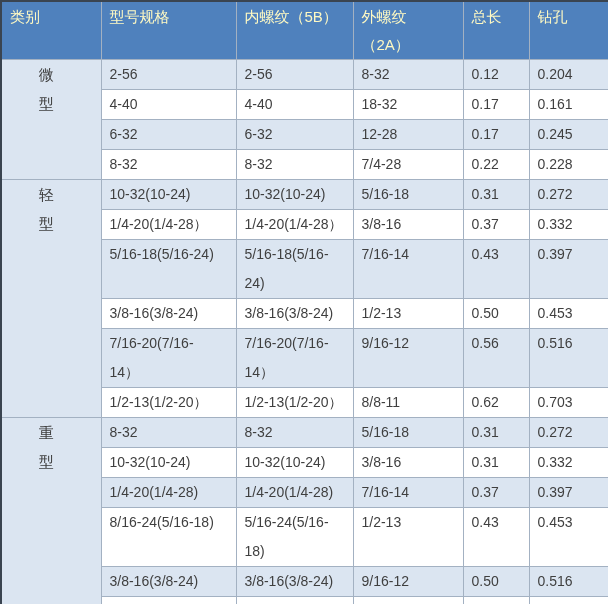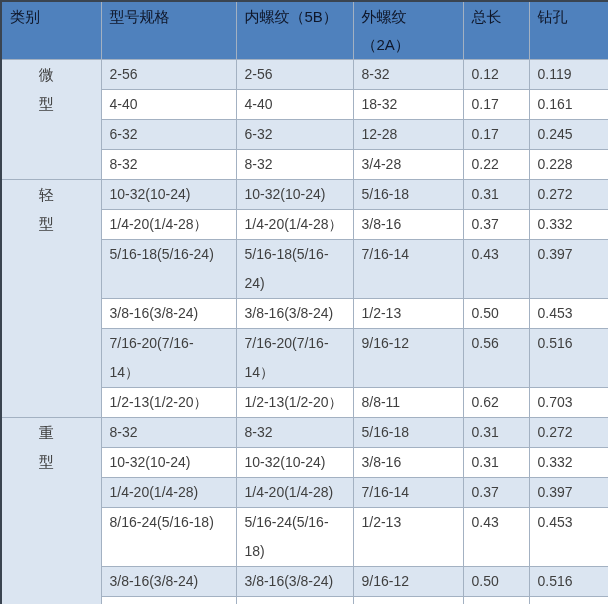--- a/index.html
+++ b/index.html
@@ -22,21 +22,21 @@
   }
   th, td {
     border: 1px solid #a3b1c2;
     vertical-align: top;
     white-space: pre-line;
     overflow: hidden;
     text-align: left;
   }
   thead th {
     background: #4f81bd;
-    color: #0f172a;
+    color: #fef9c3;
     font-weight: normal;
     font-size: 15px;
     line-height: 28px;
     height: 54px;
     padding: 1px 4px 0 8px;
   }
   tbody td {
     color: #3f3f3f;
     font-size: 14px;
     line-height: 29px;
@@ -79,40 +79,40 @@
       </tr>
     </thead>
     <tbody>
         <tr>
           <td class="cat" rowspan="4">微
 型</td>
           <td>2-56</td>
           <td>2-56</td>
           <td>8-32</td>
           <td>0.12</td>
-          <td>0.119</td>
+          <td>0.204</td>
         </tr>
         <tr>
           <td>4-40</td>
           <td>4-40</td>
           <td>18-32</td>
           <td>0.17</td>
           <td>0.161</td>
         </tr>
         <tr>
           <td>6-32</td>
           <td>6-32</td>
           <td>12-28</td>
           <td>0.17</td>
           <td>0.245</td>
         </tr>
         <tr>
           <td>8-32</td>
           <td>8-32</td>
-          <td>3/4-28</td>
+          <td>7/4-28</td>
           <td>0.22</td>
           <td>0.228</td>
         </tr>
         <tr>
           <td class="cat" rowspan="6">轻
 型</td>
           <td>10-32(10-24)</td>
           <td>10-32(10-24)</td>
           <td>5/16-18</td>
           <td>0.31</td>

